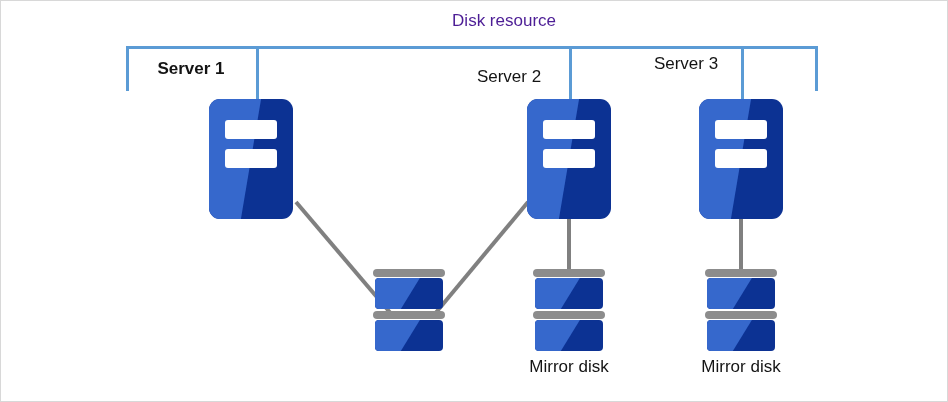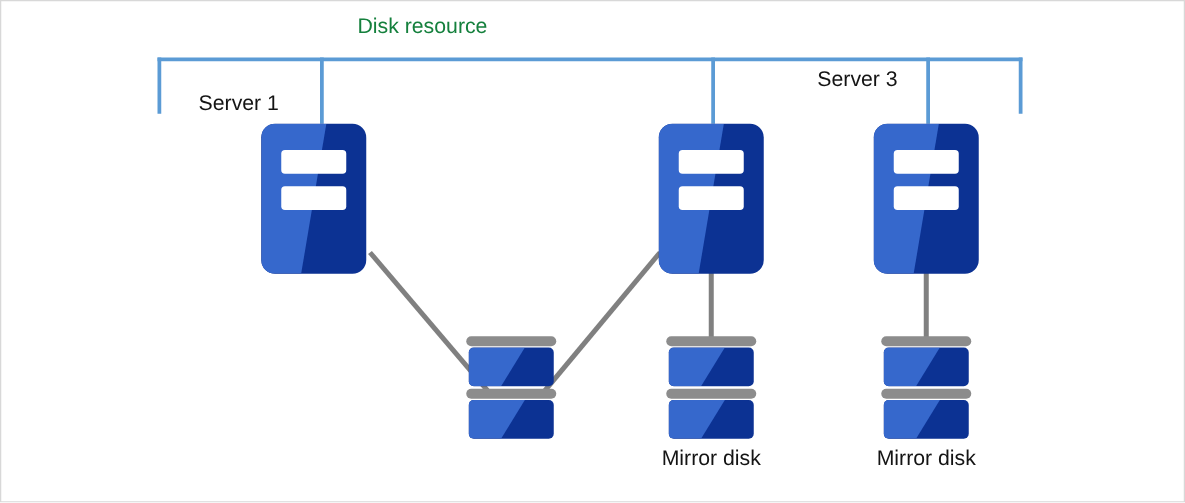--- a/index.html
+++ b/index.html
@@ -17,23 +17,23 @@
     background: #ffffff;
     box-sizing: border-box;
     border: 1px solid #d8d8d8;
     overflow: hidden;
   }
 
   
   .res-label {
     position: absolute;
     font-size: 17px;
-    color: #15803d;
+    color: #4c1d95;
     white-space: nowrap;
-    text-align: left;
+    text-align: right;
     line-height: 20px;
   }
   .res-line {
     position: absolute;
     height: 3px;
     background: #5b9bd5;
   }
   .res-tick {
     position: absolute;
     width: 3px;
@@ -144,21 +144,22 @@
   <div class="res-line" style="left:125px; top:45px; width:692px;"></div>
 
   <div class="res-tick" style="left:125px; top:45px; height:45px;"></div>
   <div class="res-tick" style="left:255px; top:45px; height:53px;"></div>
   <div class="res-tick" style="left:568px; top:45px; height:53px;"></div>
   <div class="res-tick" style="left:740px; top:45px; height:53px;"></div>
   <div class="res-tick" style="left:814px; top:45px; height:45px;"></div>
 
   <div class="res-label" style="left:285px; top:10px; width:270px;">Disk resource</div>
 
-  <div class="srv-label" style="left:130px; top:72px; width:120px;">Server 1</div>
+  <div class="srv-label" style="left:130px; top:58px; width:120px;font-weight:bold;">Server 1</div>
+  <div class="srv-label" style="left:448px; top:66px; width:120px;">Server 2</div>
   <div class="srv-label" style="left:625px; top:53px; width:120px;">Server 3</div>
 
   <div class="conn-d" style="left:295px; top:199px; width:148px; transform: rotate(49.6deg);"></div>
 
   <div class="conn-d" style="left:527px; top:199px; width:147px; transform: rotate(129.8deg);"></div>
 
   <div class="conn-v" style="left:566px; top:216px; height:56px;"></div>
 
   <div class="conn-v" style="left:738px; top:216px; height:56px;"></div>
 

